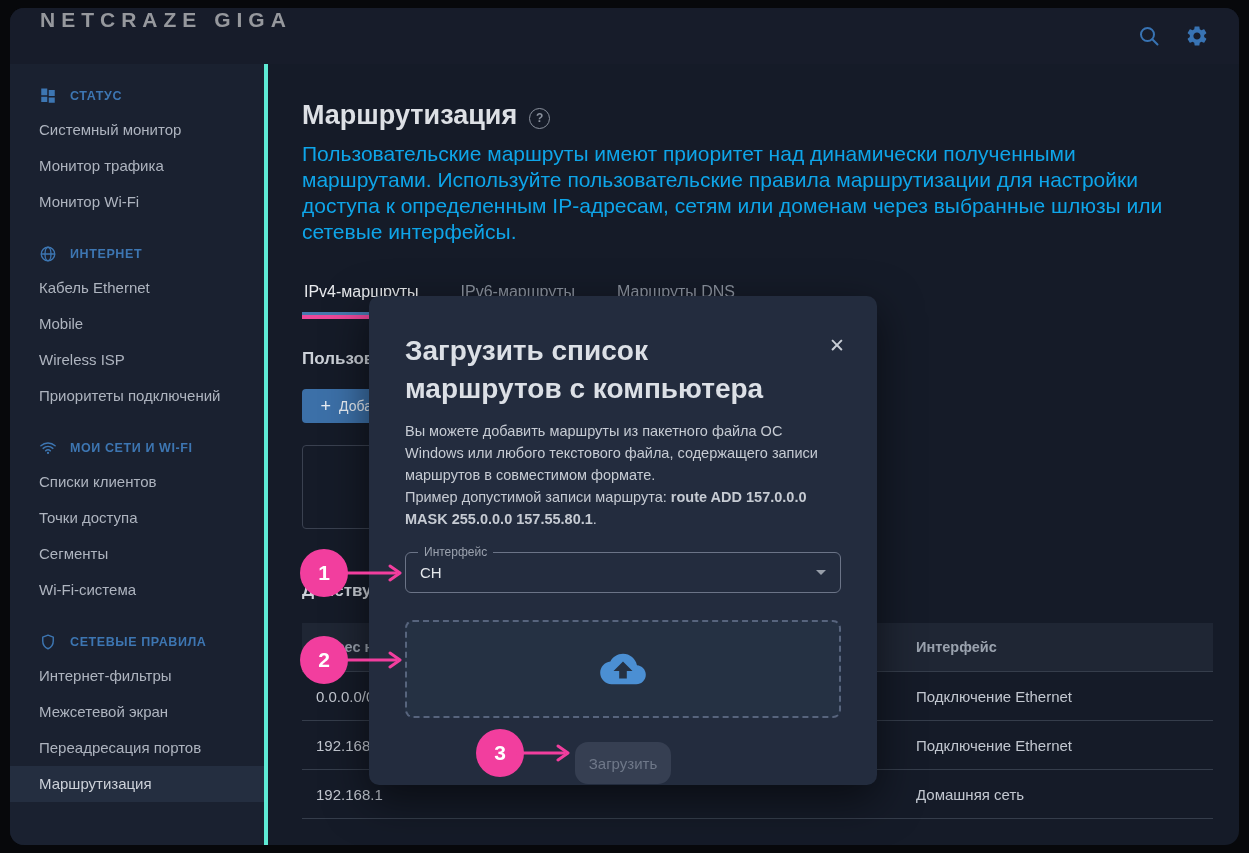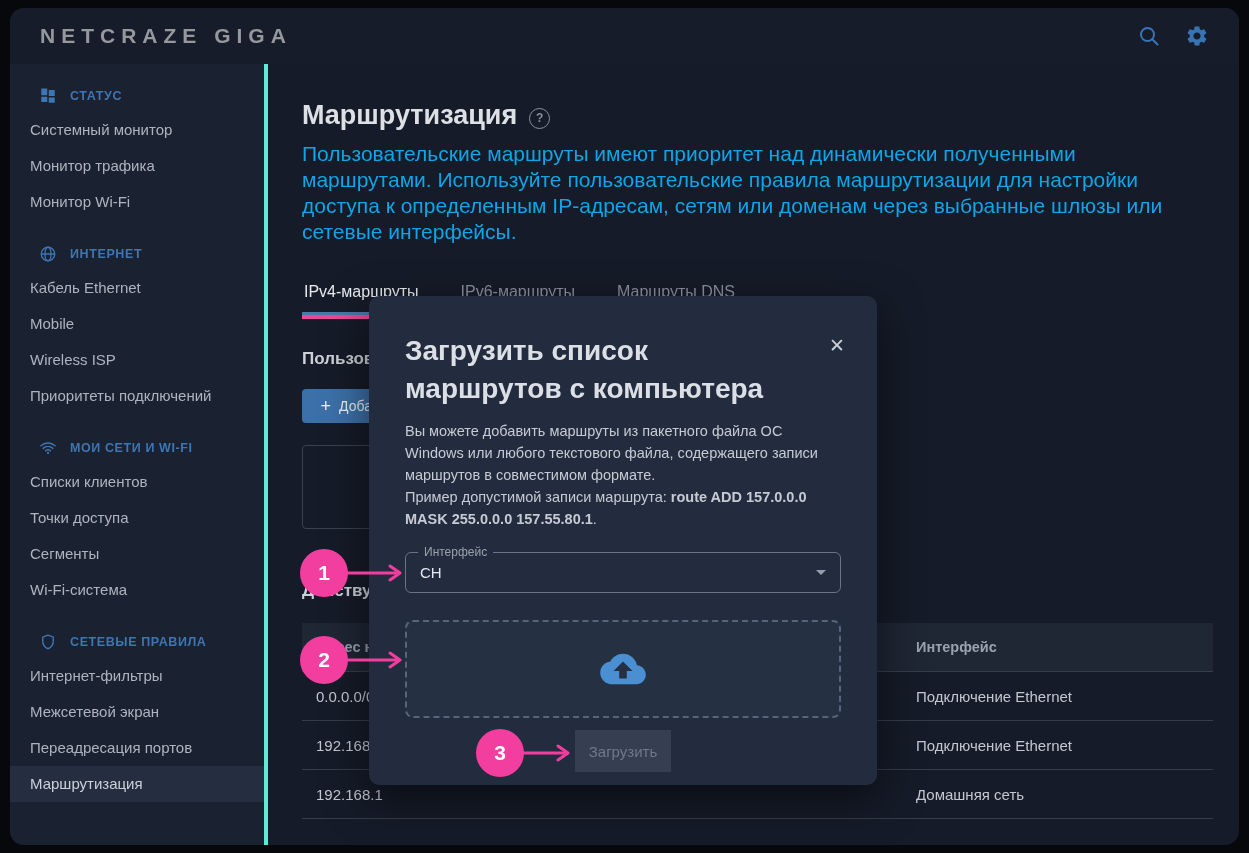--- a/index.html
+++ b/index.html
@@ -1,32 +1,32 @@
 <!DOCTYPE html>
 <html><head>
 <meta charset="utf-8">
 <style>
   html,body{margin:0;padding:0;width:1249px;height:853px;background:#07080b;overflow:hidden;
     font-family:"Liberation Sans","DejaVu Sans",sans-serif;}
   .card{position:absolute;left:10px;top:8px;right:10px;bottom:8px;background:#151b28;
     border-radius:14px;overflow:hidden;}
   
-  .topbar{height:56px;background:#171c2a;display:flex;align-items:center;padding:0 30px;box-sizing:border-box;}
+  .topbar{height:56px;background:#171c2a;display:flex;padding:0 30px;box-sizing:border-box;}
   .logo{font-size:21px;font-weight:700;letter-spacing:6px;color:#96989d;}
   .topbar-icons{margin-left:auto;display:flex;gap:24px;align-items:center;}
   .tb-icon{width:24px;height:24px;color:#3873b3;cursor:pointer;}
   
   .shell{display:flex;height:calc(100% - 56px);}
   .sidebar{width:258px;background:#1a2130;border-right:4px solid #5eead4;padding-top:24px;
     box-sizing:border-box;flex:none;}
   .sec-head{display:flex;align-items:center;gap:13px;padding-left:29px;margin:26px 0 8px;
     color:#3d76b2;font-size:12.5px;font-weight:700;letter-spacing:.6px;height:16px;}
   .sec-head:first-child{margin-top:0;}
   .sec-icon{width:18px;height:18px;flex:none;}
-  .side-item{height:36px;line-height:36px;padding-left:20px;color:#aeb4bf;font-size:15px;cursor:pointer;}
+  .side-item{height:36px;line-height:36px;padding-left:29px;color:#aeb4bf;font-size:15px;cursor:pointer;}
   .side-item.selected{background:#242e40;color:#ccd1d9;}
   
   .content{flex:1;padding:36px 20px 0 34px;box-sizing:border-box;position:relative;}
   .page-title{font-size:27px;font-weight:700;color:#dde0e5;margin:0;display:flex;align-items:center;gap:12px;}
   .help-icon{width:19px;height:19px;border:1.5px solid #8a919d;border-radius:50%;color:#8a919d;
     font-size:12px;font-weight:700;display:flex;align-items:center;justify-content:center;margin-top:5px;cursor:pointer;}
   .page-desc{color:#0ea5e9;font-size:21px;line-height:26px;margin:10px 0 16px;width:905px;}
   .tabs{display:inline-flex;gap:38px;border-bottom:6px solid #ec4899;margin-top:22px;}
   .tab{font-size:16px;color:#8a919d;padding:0 2px 11px;margin-bottom:-2px;border-bottom:3px solid transparent;cursor:pointer;}
   .tab.active{color:#e9ebee;border-bottom-color:#4679ad;}
@@ -50,22 +50,22 @@
   .modal-body p{margin:0;}
   .field{margin-top:22px;position:relative;border:1px solid #6b7487;border-radius:6px;height:41px;
     box-sizing:border-box;padding:0 14px;display:flex;align-items:center;cursor:pointer;}
   .field-label{position:absolute;top:-8px;left:12px;background:#232c3e;padding:0 6px;font-size:12px;color:#9aa1ad;}
   .field-value{font-size:15px;color:#e4e7eb;}
   .caret{margin-left:auto;width:0;height:0;border-left:5px solid transparent;border-right:5px solid transparent;
     border-top:5px solid #979ea9;}
   .dropzone{margin-top:27px;height:98px;border:2px dashed #57647d;border-radius:8px;background:#253143;
     display:flex;align-items:center;justify-content:center;box-sizing:border-box;cursor:pointer;}
   .cloud{width:46px;height:38px;fill:#4b8fd3;}
-  .upload-btn{margin:12px auto 0;display:block;width:96px;height:42px;background:#363f52;color:#6f7889;
-    border:none;border-radius:0;font-size:15px;}
+  .upload-btn{margin:24px auto 0;display:block;width:96px;height:42px;background:#363f52;color:#6f7889;
+    border:none;border-radius:13px;font-size:15px;}
   
   .bubble{position:absolute;width:48px;height:48px;border-radius:50%;background:#f23e9e;color:#fff;
     font-size:21px;font-weight:700;display:flex;align-items:center;justify-content:center;z-index:20;}
   .arrow{position:absolute;z-index:20;}
   .arrow path{stroke:#f23e9e;stroke-width:3;fill:none;stroke-linecap:round;stroke-linejoin:round;}
   .b1{left:290px;top:541px;} .a1{left:336px;top:556px;}
   .b2{left:290px;top:628px;} .a2{left:336px;top:643px;}
   .b3{left:466px;top:721px;} .a3{left:506px;top:736px;}
 </style>
 </head>

